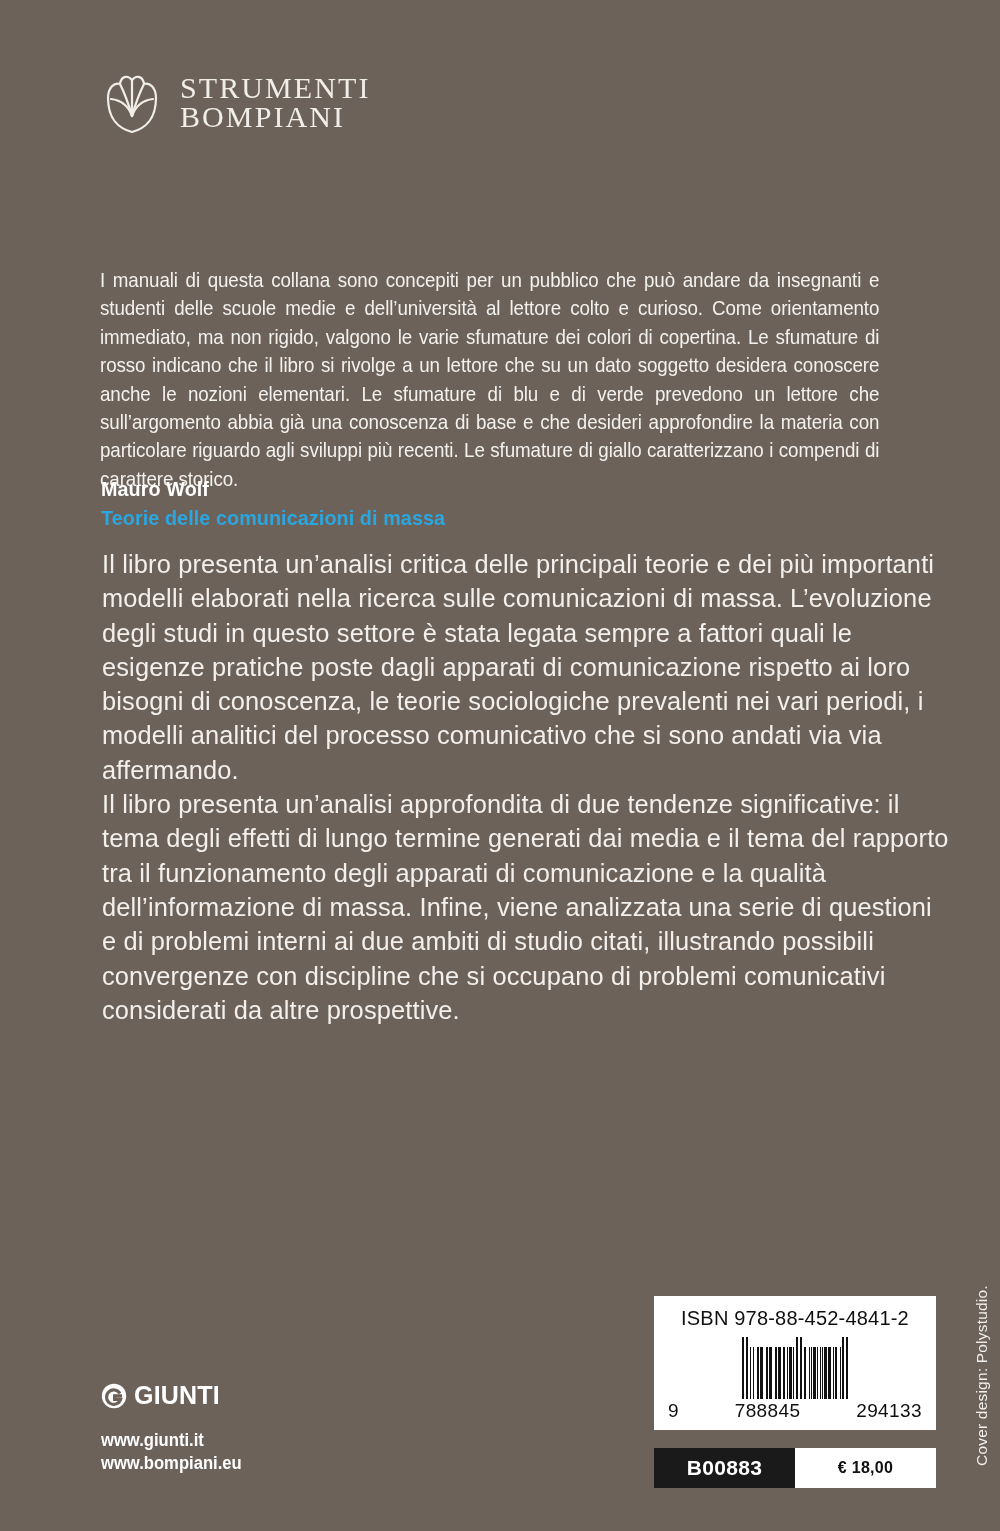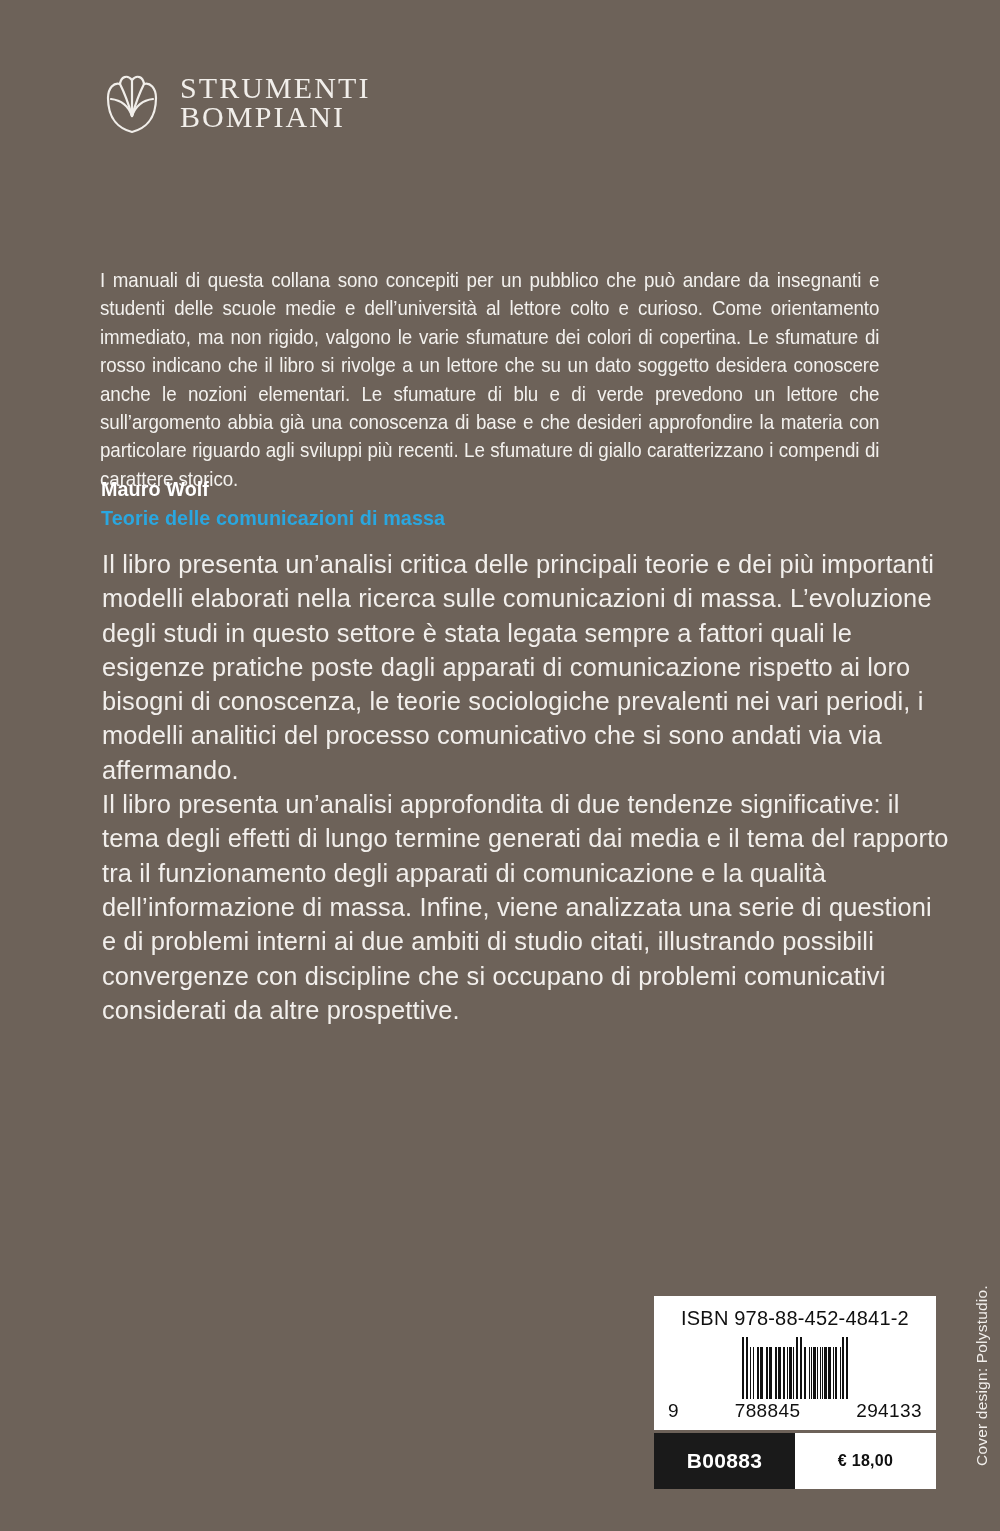--- a/index.html
+++ b/index.html
@@ -176,22 +176,22 @@
     font-size: 19px;
     color: #101010;
     padding: 1px 2px 2px;
     letter-spacing: 0.4px;
   }
   .barcode-digits .grp {
     display: flex;
   }
   .barcode-footer {
     display: flex;
-    margin-top: 3px;
-    height: 56px;
+    margin-top: 18px;
+    height: 40px;
   }
   .code-cell {
     background: #1a1a1a;
     color: #ffffff;
     flex: 0 0 50%;
     display: flex;
     align-items: center;
     justify-content: center;
     font-family: "Liberation Sans", sans-serif;
     font-size: 21px;
@@ -256,20 +256,35 @@
   <div class="credits">
     <div class="author">Mauro Wolf</div>
     <div class="title">Teorie delle comunicazioni di massa</div>
   </div>
 
   <div class="description">
     <p>Il libro presenta un’analisi critica delle principali teorie e dei più importanti modelli elaborati nella ricerca sulle comunicazioni di massa. L’evoluzione degli studi in questo settore è stata legata sempre a fattori quali le esigenze pratiche poste dagli apparati di comunicazione rispetto ai loro bisogni di conoscenza, le teorie sociologiche prevalenti nei vari periodi, i modelli analitici del processo comunicativo che si sono andati via via affermando.</p>
     <p>Il libro presenta un’analisi approfondita di due tendenze significative: il tema degli effetti di lungo termine generati dai media e il tema del rapporto tra il funzionamento degli apparati di comunicazione e la qualità dell’informazione di massa. Infine, viene analizzata una serie di questioni e di problemi interni ai due ambiti di studio citati, illustrando possibili convergenze con discipline che si occupano di problemi comunicativi considerati da altre prospettive.</p>
   </div>
 
+  <div class="publisher">
+    <div class="publisher-logo">
+      <span class="publisher-mark">
+        <svg viewBox="0 0 26 26" width="26" height="26" aria-hidden="true">
+          <circle cx="13" cy="13" r="12.2" fill="#ffffff"></circle>
+          <path d="M19 10.5 A7.2 7.2 0 1 0 19.6 16.4 L13.6 16.4 L13.6 12.9 L21 12.9" fill="none" stroke="#6d6259" stroke-width="3.1"></path>
+        </svg>
+      </span>
+      <span class="publisher-name">GIUNTI</span>
+    </div>
+    <div class="publisher-links">
+      <div>www.giunti.it</div>
+      <div>www.bompiani.eu</div>
+    </div>
+  </div>
 
   <div class="barcode-block">
     <div class="barcode-panel">
       <div class="isbn-text">ISBN 978-88-452-4841-2</div>
       <div class="barcode-graphic">
           <span class="bar" style="width: 2px; height: 62px;"></span>
           <span class="bar" style="width: 2px; height: 62px; background: transparent;"></span>
           <span class="bar" style="width: 2px; height: 62px;"></span>
           <span class="bar" style="width: 2px; height: 52px; background: transparent;"></span>
           <span class="bar" style="width: 1px; height: 52px;"></span>

